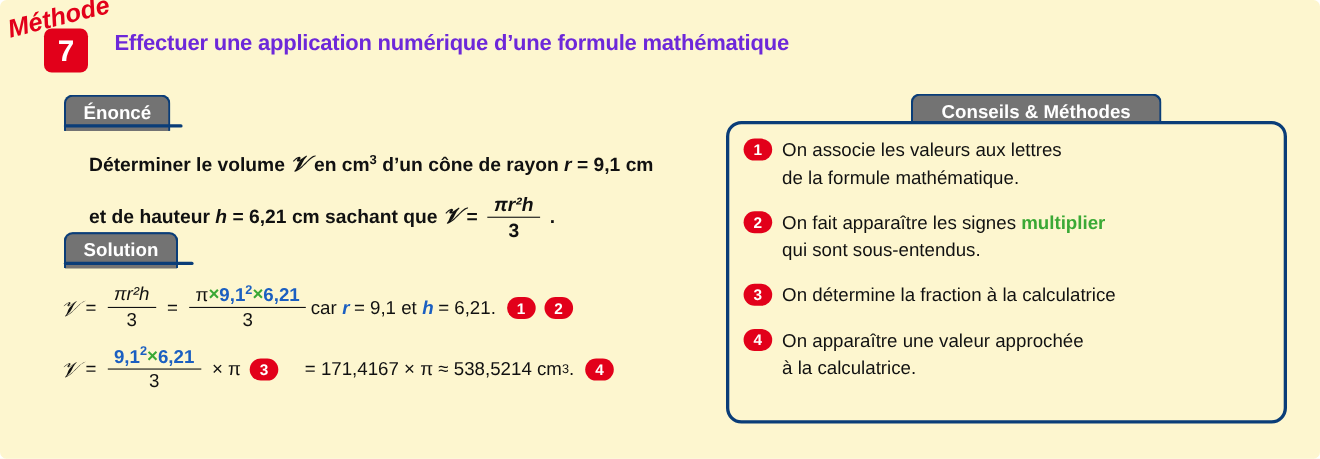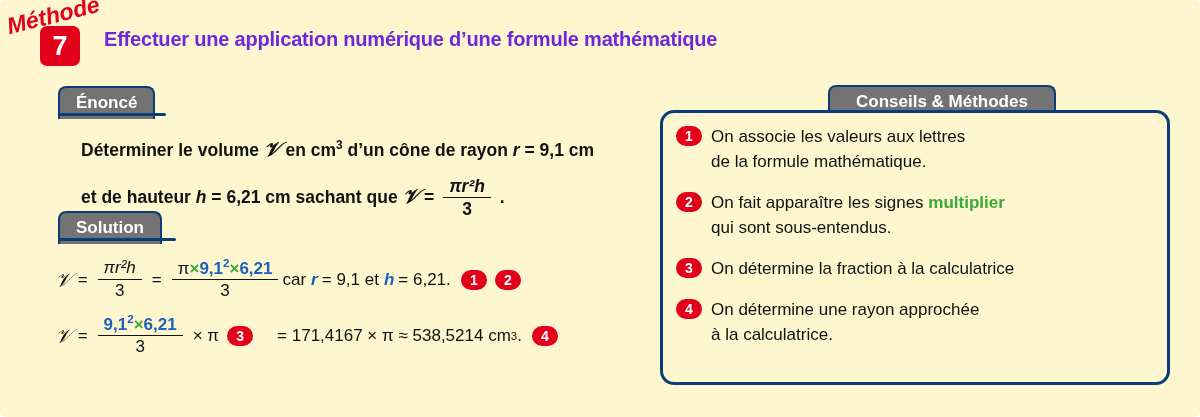--- a/index.html
+++ b/index.html
@@ -313,20 +313,20 @@
     <div class="advice">
       <span class="chip">3</span>
       <span class="advice-text">
         <span>On détermine la fraction à la calculatrice</span><br>
       </span>
     </div>
 
     <div class="advice">
       <span class="chip">4</span>
       <span class="advice-text">
-        <span>On détermine une rayon approchée</span><br>
+        <span>On apparaître une valeur approchée</span><br>
         <span>à la calculatrice.</span>
       </span>
     </div>
 
   </div>
 
 </div>
 
 </body></html>

